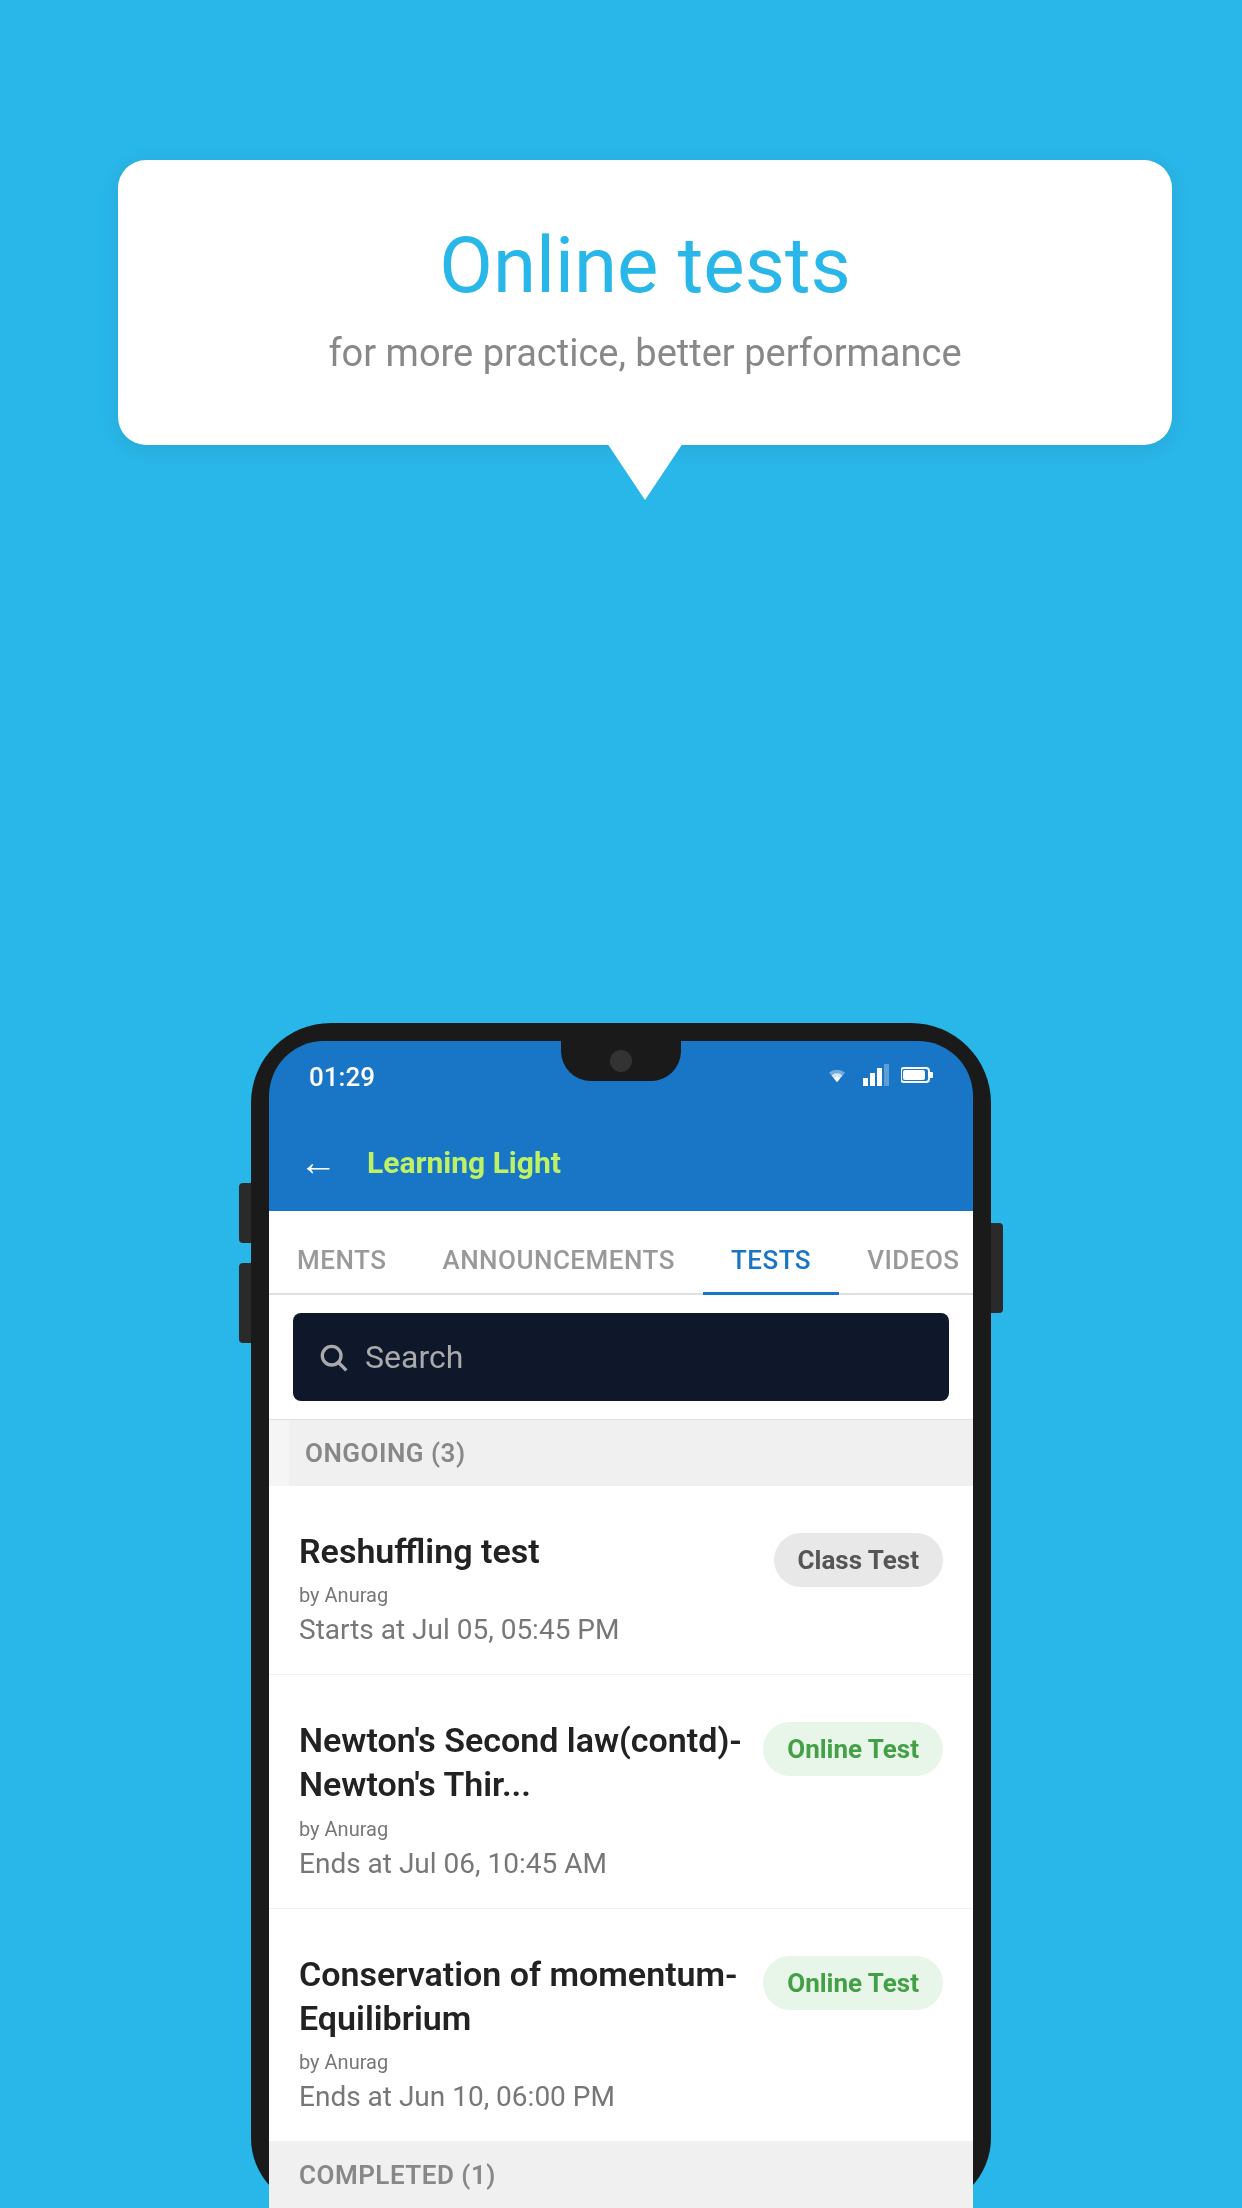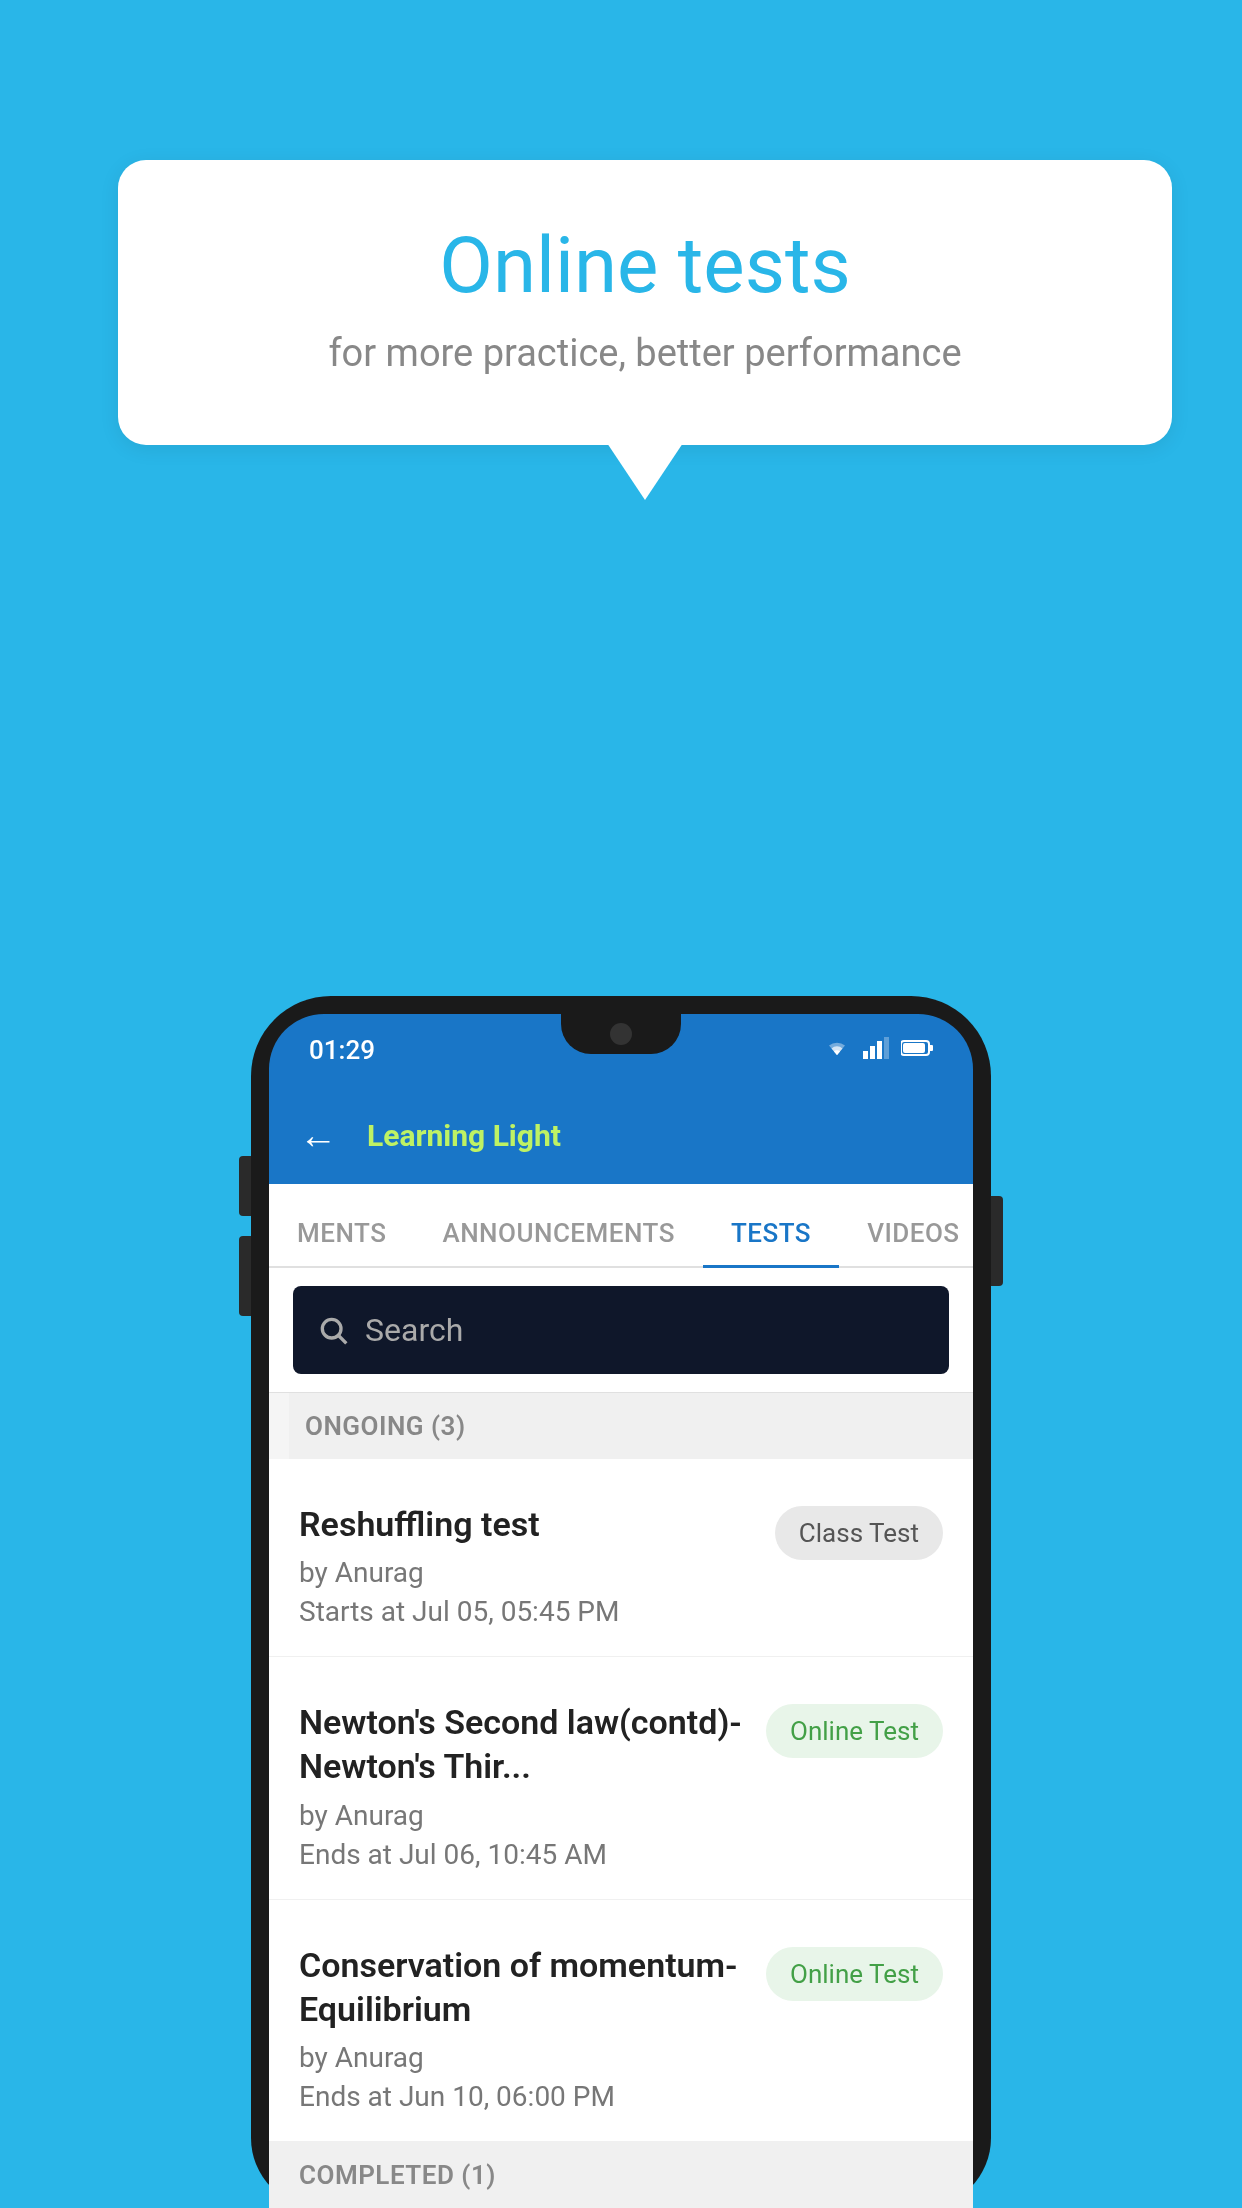--- a/index.html
+++ b/index.html
@@ -242,35 +242,35 @@
 
     .test-name {
       font-size: 34px;
       font-weight: 600;
       color: #222;
       margin-bottom: 10px;
       line-height: 1.3;
     }
 
     .test-by {
-      font-size: 28px;
+      font-size: 20px;
       color: #777;
       margin-bottom: 6px;
     }
 
     .test-date {
       font-size: 28px;
       color: #777;
     }
 
     .test-badge {
       border-radius: 50px;
       padding: 12px 24px;
       font-size: 26px;
-      font-weight: 400;
+      font-weight: 700;
       white-space: nowrap;
       margin-top: 4px;
       min-width: 160px;
       text-align: left;
     }
 
     .badge-class {
       background: #e8e8e8;
       color: #555;
     }

